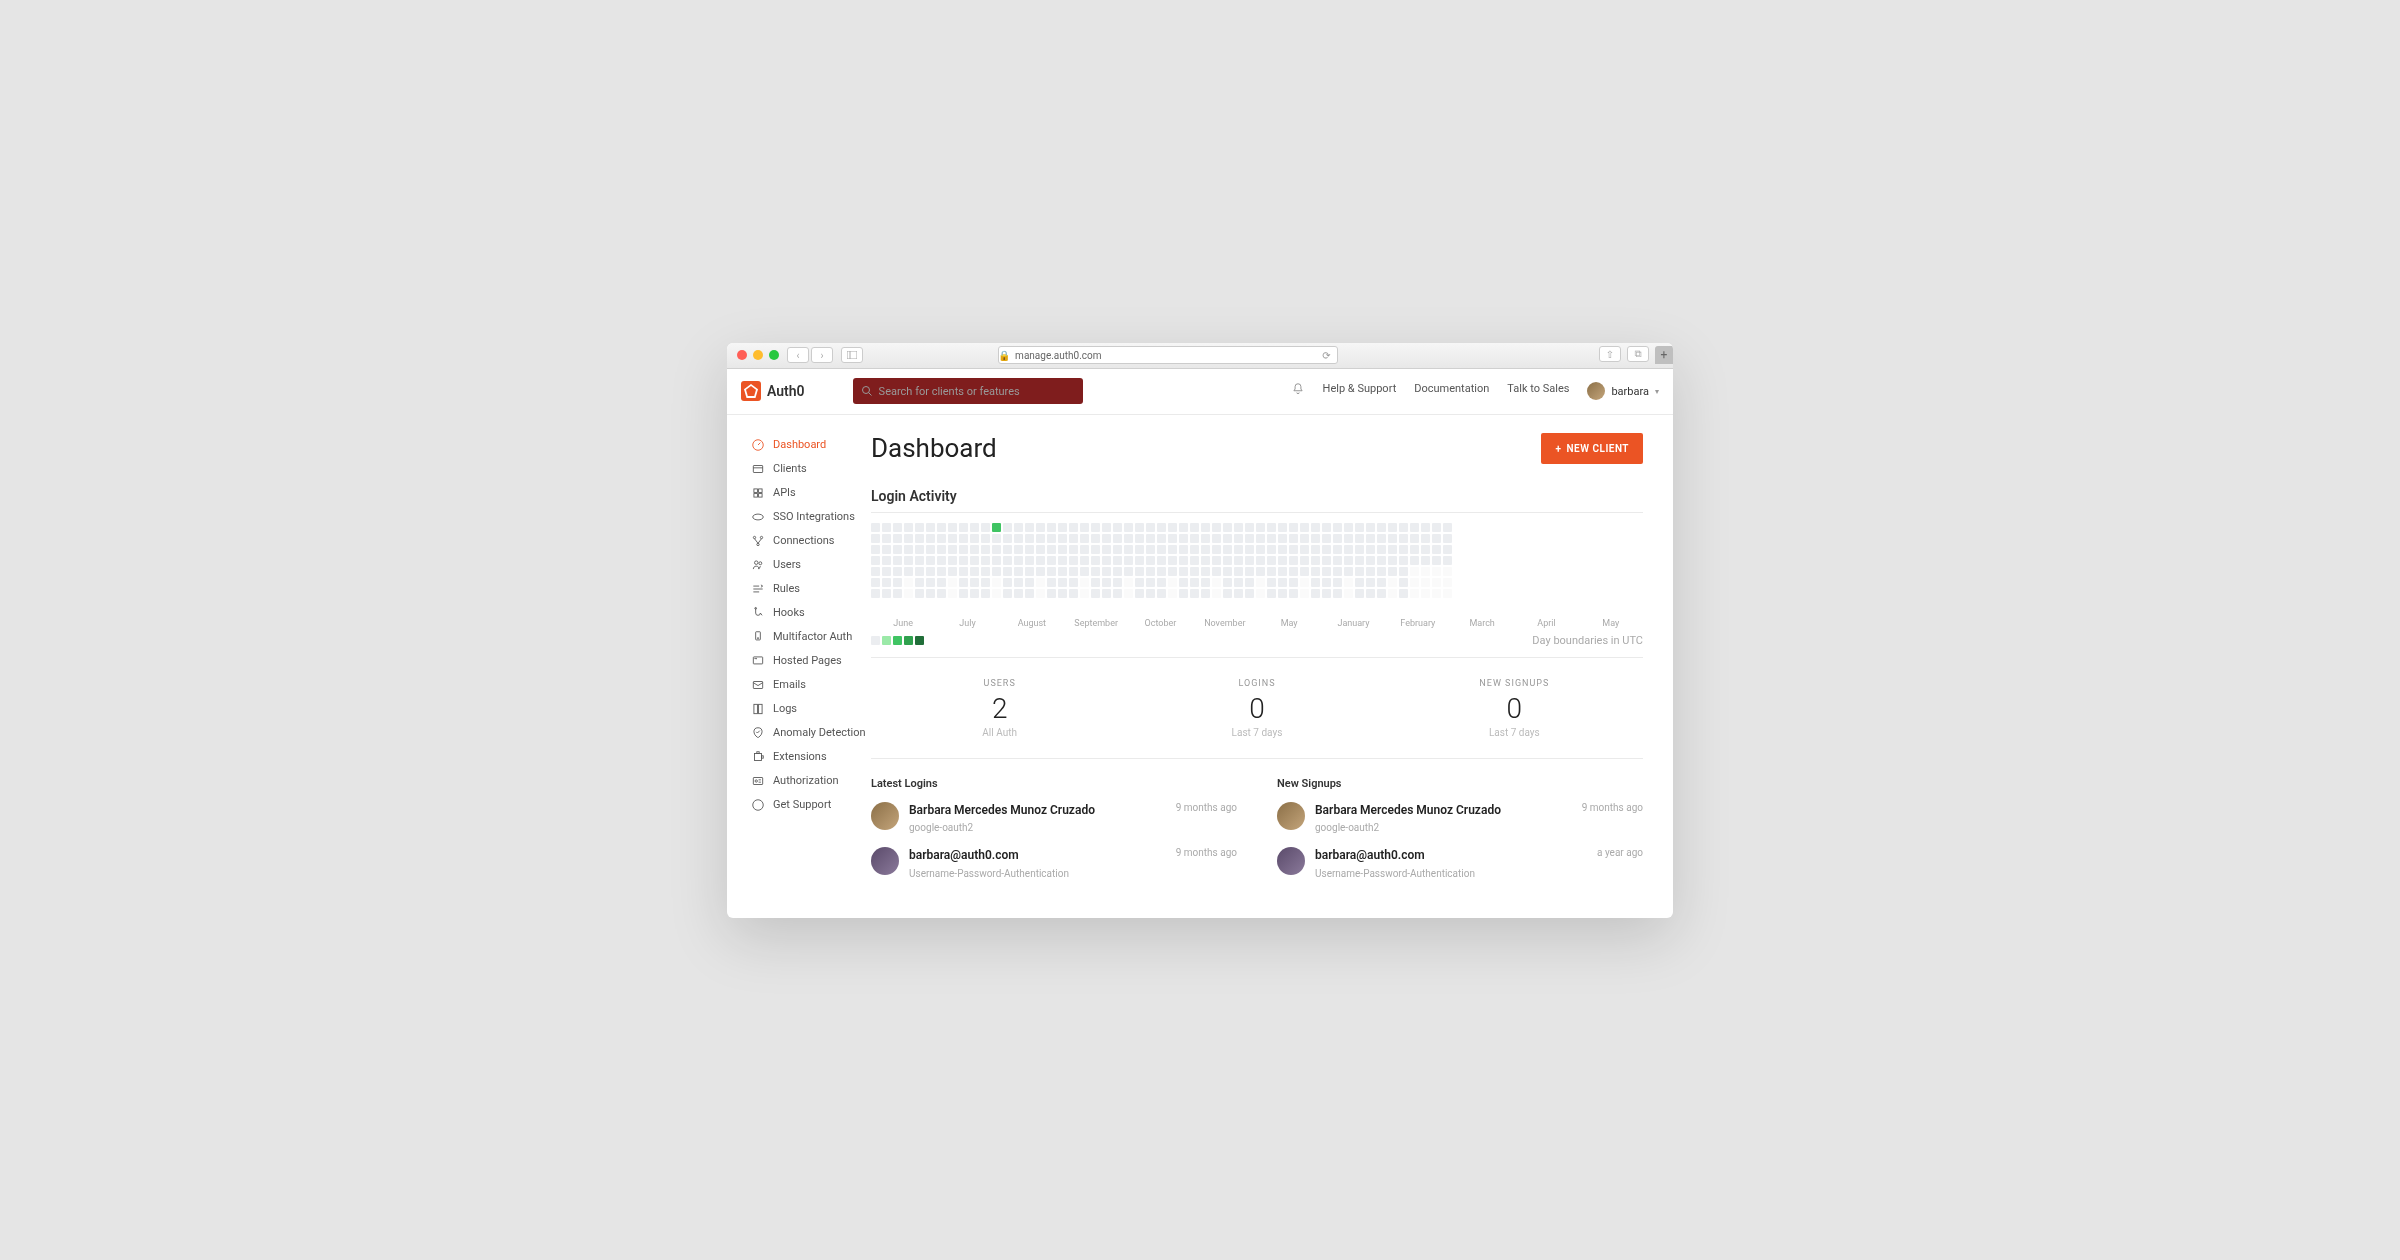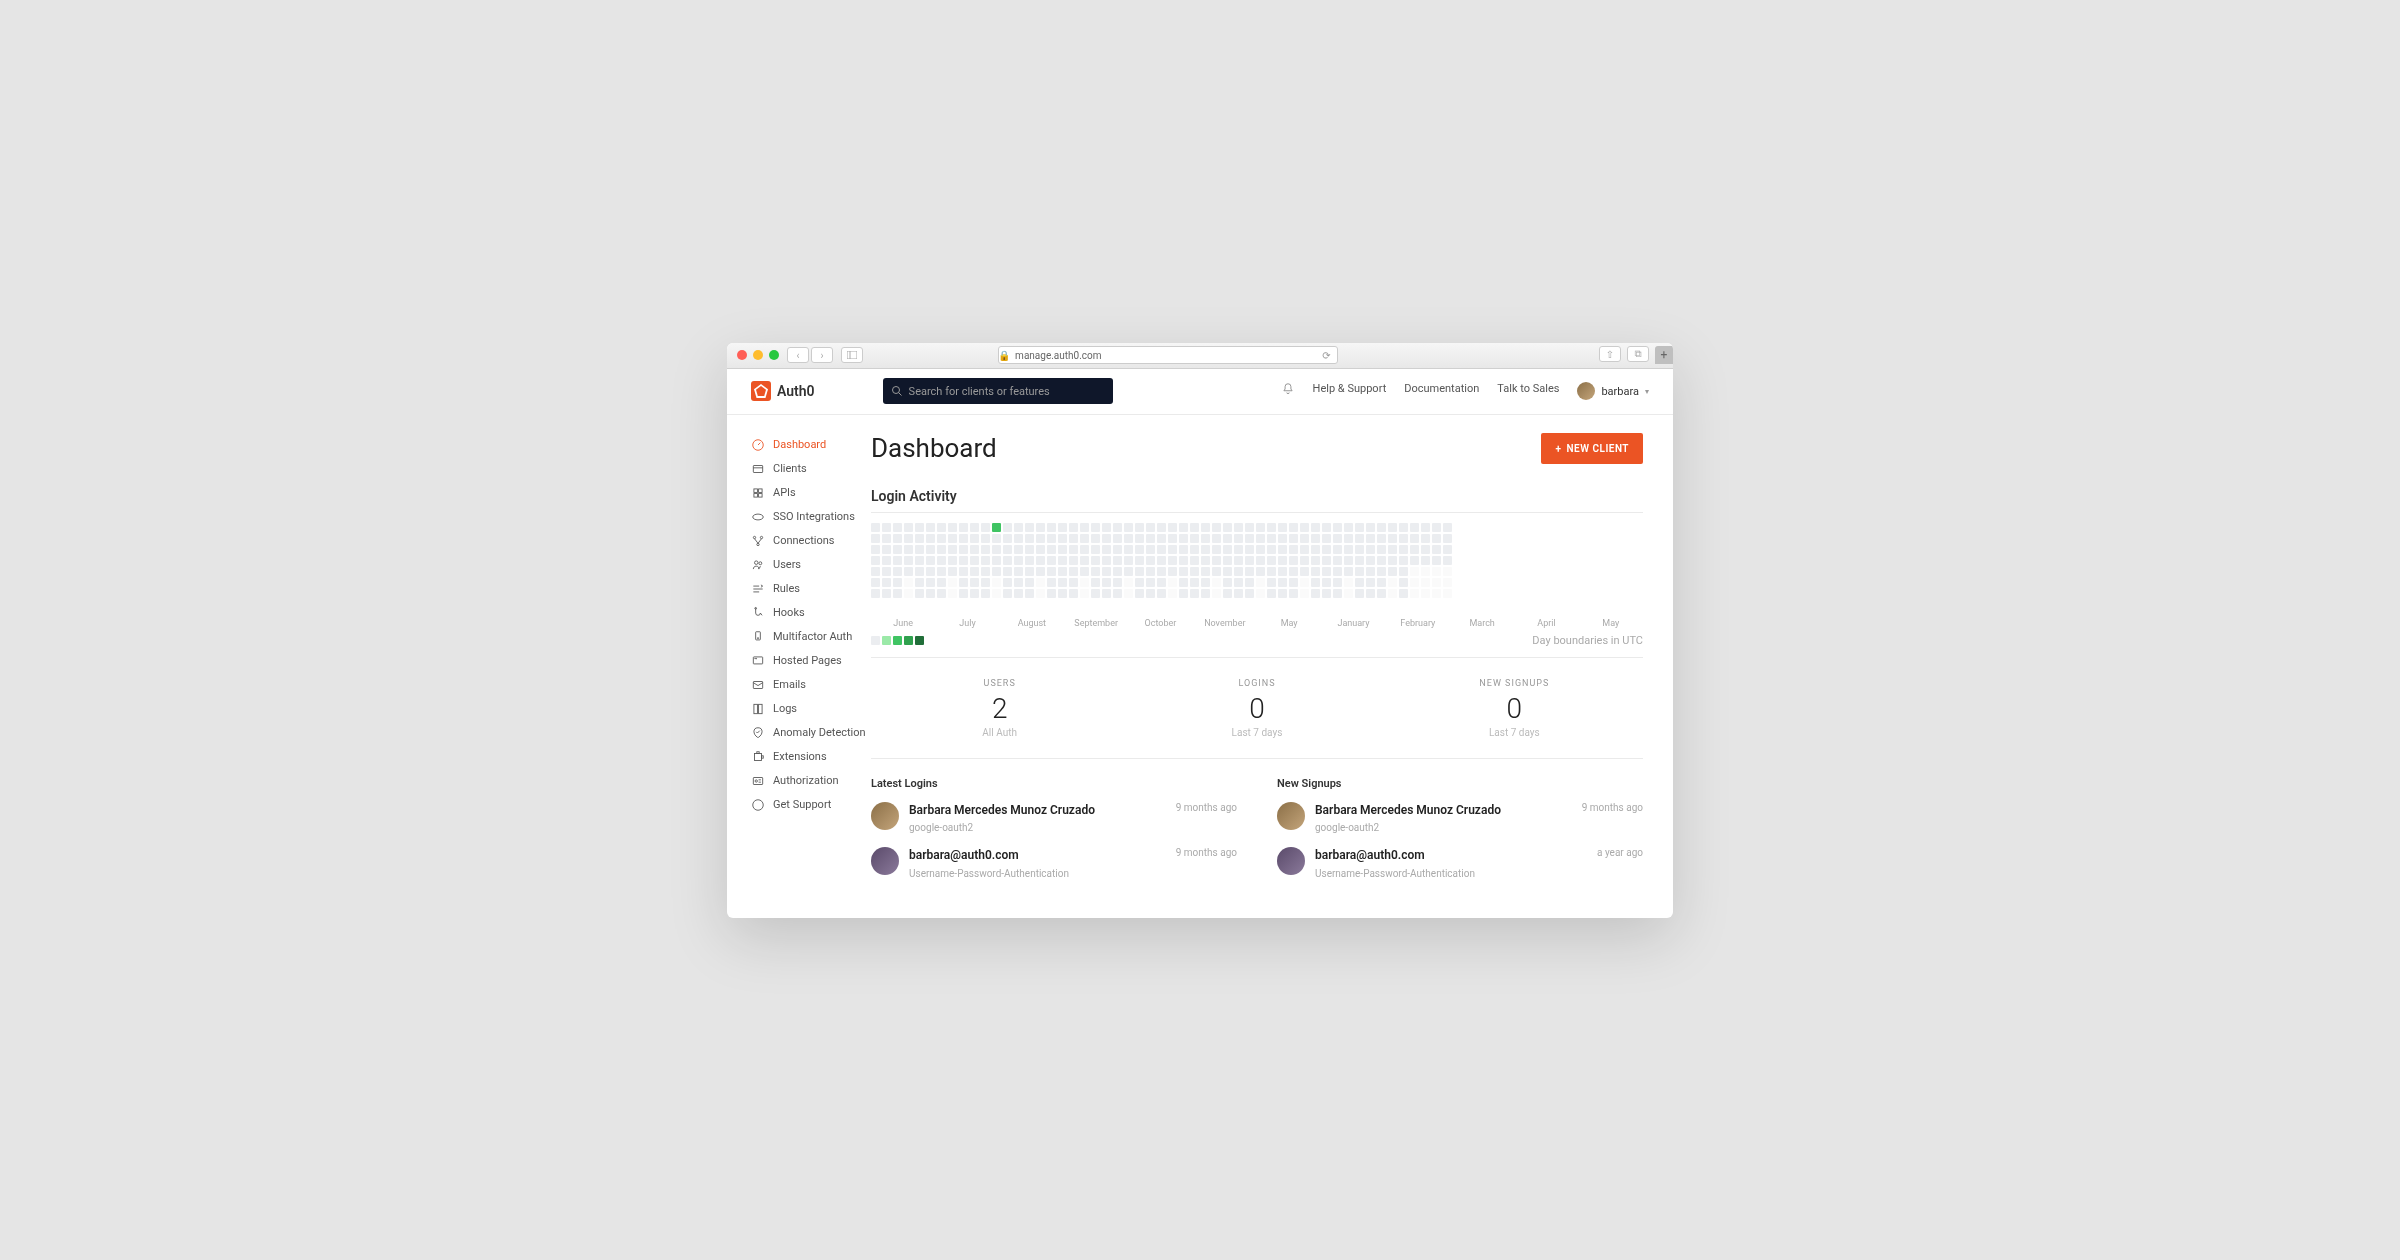--- a/index.html
+++ b/index.html
@@ -10,26 +10,26 @@
 .dot{width:10px;height:10px;border-radius:50%}
 .dot.r{background:#ff5f57}.dot.y{background:#febc2e}.dot.g{background:#28c840}
 .nav-btn{width:22px;height:16px;border:1px solid #ccc;border-radius:3px;background:#fff;display:flex;align-items:center;justify-content:center;color:#aaa;font-size:10px}
 .nav-group{display:flex;gap:2px}
 .url-bar{flex:1;max-width:340px;margin:0 auto;height:18px;background:#fff;border:1px solid #ccc;border-radius:3px;display:flex;align-items:center;justify-content:center;gap:4px;font-size:10px;color:#666}
 .reload-icon{margin-left:auto;margin-right:6px;color:#999}
 .chrome-right{display:flex;gap:6px;margin-left:auto}
 .tab-plus{width:18px;height:18px;background:#bfbfbf;border-top-left-radius:3px;display:flex;align-items:center;justify-content:center;color:#666;font-size:12px;margin-right:-10px}
 
 .app{flex:1;display:flex;flex-direction:column;overflow:hidden}
-.topbar{height:46px;border-bottom:1px solid #eaeaea;display:flex;align-items:center;padding:0 24px;gap:20px}
+.topbar{height:46px;border-bottom:1px solid #eaeaea;display:flex;align-items:center;padding:0 14px;}
 .logo{display:flex;align-items:center;gap:6px;font-weight:600;font-size:14px;color:#333}
 .logo-mark{width:20px;height:20px;background:#eb5424;border-radius:3px;position:relative}
 .logo-mark::before{content:"";position:absolute;inset:3px;background:#fff;clip-path:polygon(50% 0,100% 38%,82% 100%,18% 100%,0 38%)}
 .logo-mark::after{content:"";position:absolute;inset:5px;background:#eb5424;clip-path:polygon(50% 0,100% 38%,82% 100%,18% 100%,0 38%)}
-.search{flex:0 0 230px;margin-left:48px;height:26px;background:#0f172a;border-radius:3px;display:flex;align-items:center;padding:0 8px;gap:6px;color:#999;font-size:11px}
+.search{flex:0 0 230px;margin-left:48px;height:26px;background:#7f1d1d;border-radius:3px;display:flex;align-items:center;padding:0 8px;gap:6px;color:#999;font-size:11px}
 .top-links{margin-left:auto;display:flex;gap:18px;font-size:11px;color:#555}
 .top-link{cursor:pointer}
 .bell{width:14px;height:14px;color:#888}
 .user{display:flex;align-items:center;gap:6px;font-size:11px;color:#333;cursor:pointer}
 .avatar{width:18px;height:18px;border-radius:50%;background:linear-gradient(135deg,#8b6f47,#c4a57b)}
 .chev{font-size:8px;color:#999}
 
 .body{flex:1;display:flex;overflow:hidden}
 .sidebar{width:144px;padding:18px 0 18px 24px;font-size:11px}
 .side-item{display:flex;align-items:center;gap:8px;padding:5px 0;color:#555;cursor:pointer}

